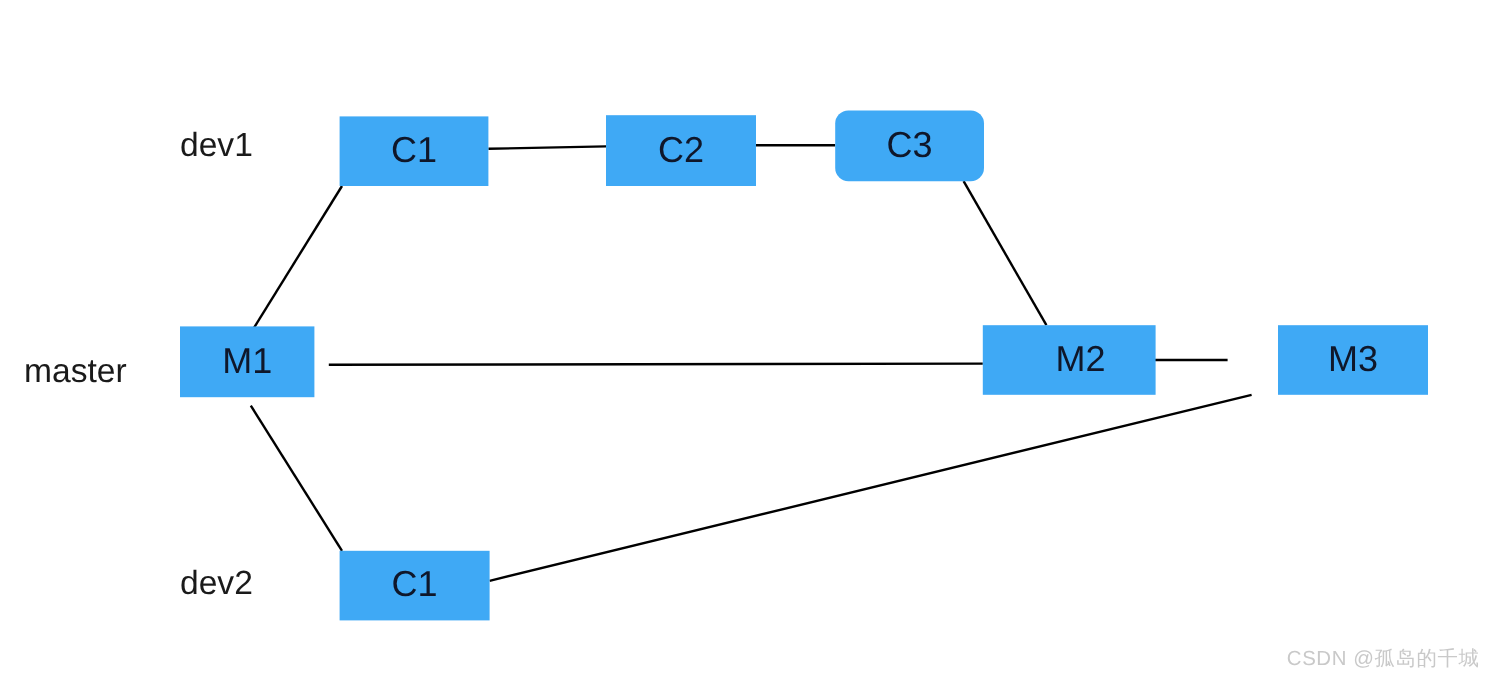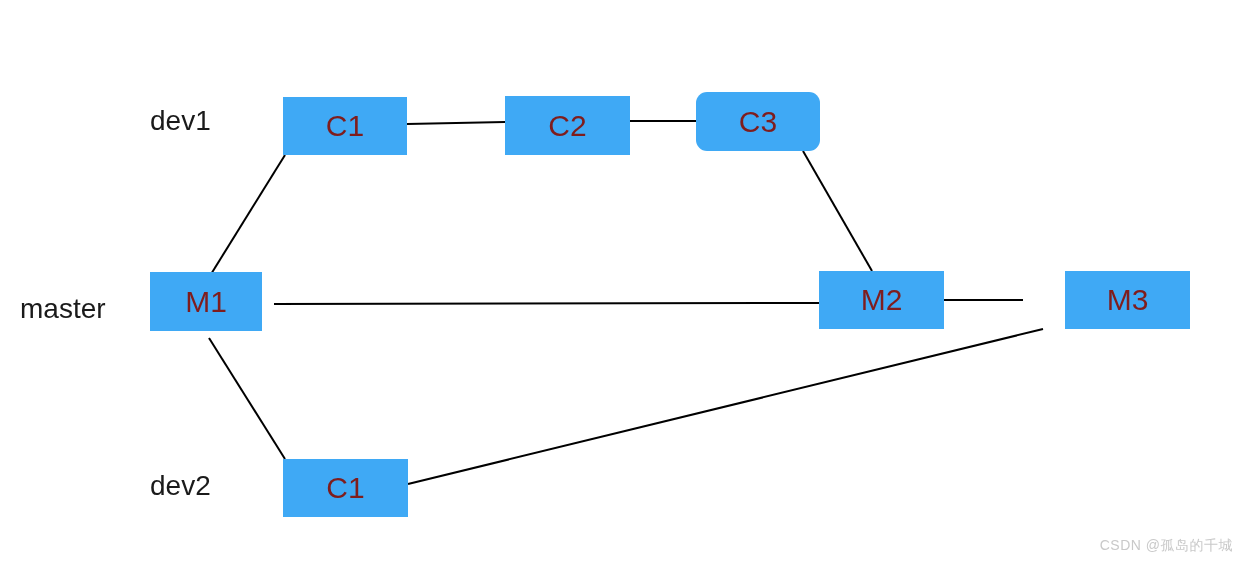--- a/index.html
+++ b/index.html
@@ -26,43 +26,43 @@
     stroke: #000000;
     stroke-width: 2;
   }
   .node {
     position: absolute;
     background: #3FA9F5;
     display: flex;
     align-items: center;
     justify-content: center;
     font-size: 30px;
-    color: #7f1d1d;
+    color: #0f172a;
   }
   #node-dev1-c1 { left: 283px; top: 97px;  width: 124px; height: 58px; }
   #node-dev1-c2 { left: 505px; top: 96px;  width: 125px; height: 59px; }
   #node-dev1-c3 { left: 696px; top: 92px;  width: 124px; height: 59px; border-radius: 11px; }
   #node-master-m1 { left: 150px; top: 272px; width: 112px; height: 59px; }
-  #node-master-m2 { left: 819px; top: 271px; width: 125px; height: 58px; }
+  #node-master-m2 { left: 819px; top: 271px; width: 125px; height: 58px; padding-left: 19px; }
   #node-master-m3 { left: 1065px; top: 271px; width: 125px; height: 58px; }
   #node-dev2-c1 { left: 283px; top: 459px; width: 125px; height: 58px; }
   .branch-label {
     position: absolute;
     font-size: 28px;
     color: #1a1a1a;
     white-space: nowrap;
   }
   #branch-dev1   { left: 150px; top: 105px; }
   #branch-master { left: 20px;  top: 293px; }
   #branch-dev2   { left: 150px; top: 470px; }
   .watermark {
     position: absolute;
     right: 8px;
     top: 537px;
-    font-size: 14px;
+    font-size: 17px;
     color: #c9c9c9;
     letter-spacing: 0.5px;
     white-space: nowrap;
   }
 </style>
 </head>
 <body>
 
 <div class="canvas">
 

